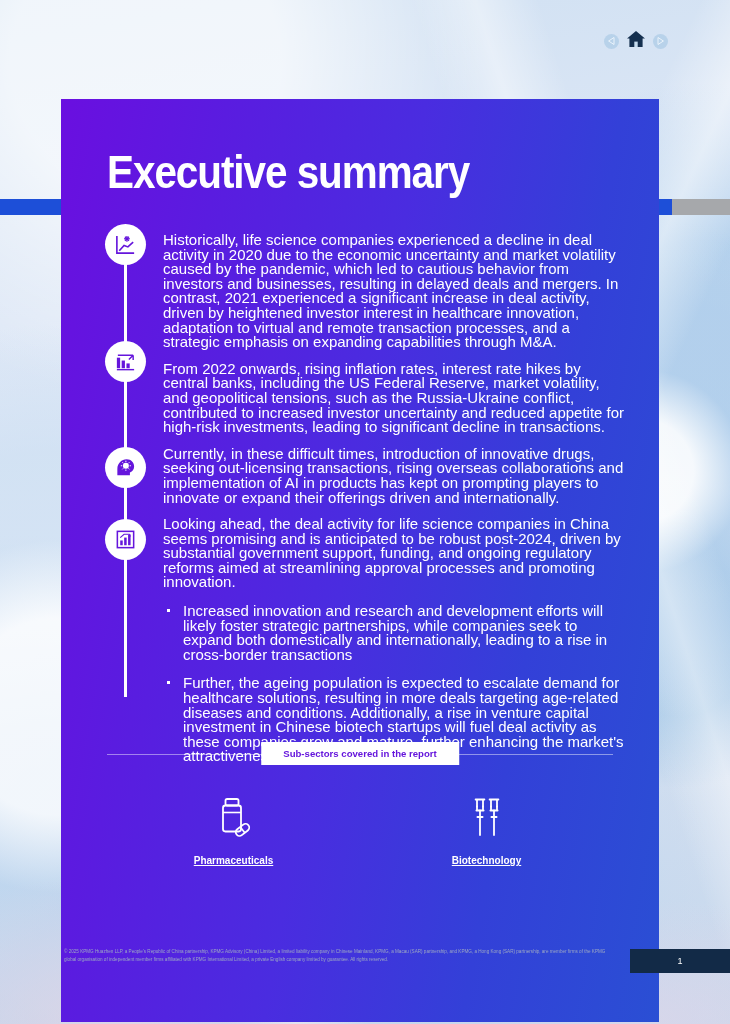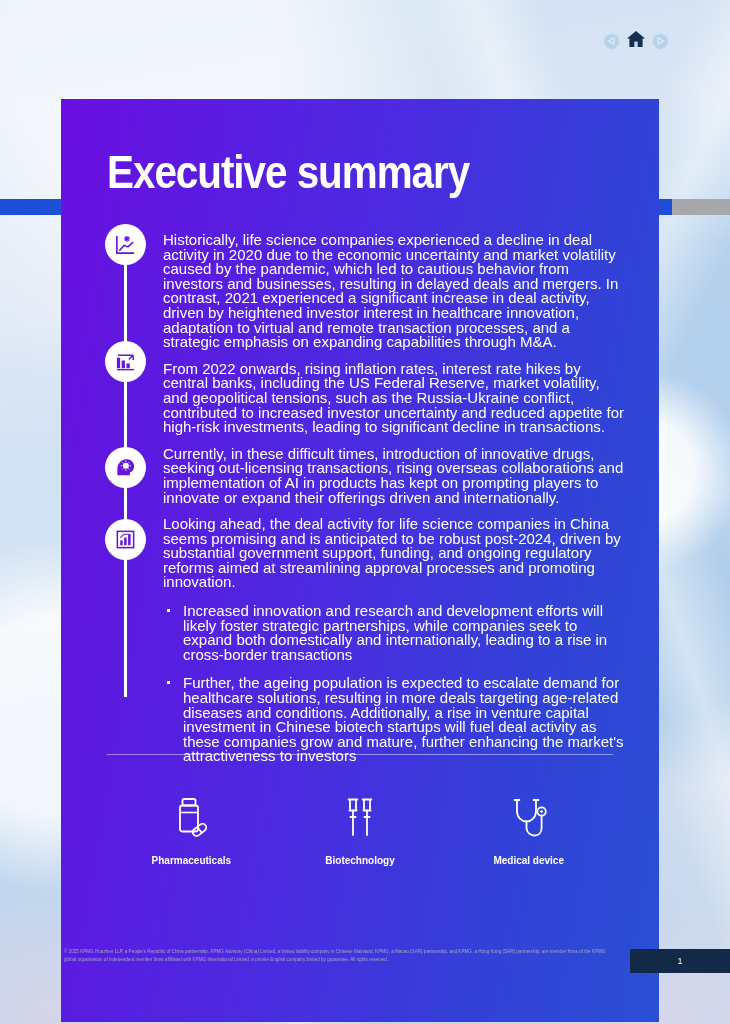--- a/index.html
+++ b/index.html
@@ -185,20 +185,21 @@
   .subsector .ss-icon {
     height: 50px;
     display: flex; align-items: flex-end; justify-content: center;
   }
   .subsector .ss-icon svg { display: block; }
   .subsector .ss-label {
     margin-top: 14px;
     color: #ffffff;
     font-size: 10px;
     font-weight: bold;
+    text-decoration: underline;
   }
 
   
   #footer {
     position: absolute;
     left: 64px; top: 948px;
     width: 548px;
     color: #9ba6c4;
     font-size: 4.6px;
     line-height: 7.6px;
@@ -321,20 +322,21 @@
     <p>From 2022 onwards, rising inflation rates, interest rate hikes by central banks, including the US Federal Reserve, market volatility, and geopolitical tensions, such as the Russia-Ukraine conflict, contributed to increased investor uncertainty and reduced appetite for high-risk investments, leading to significant decline in transactions.</p>
     <p>Currently, in these difficult times, introduction of innovative drugs, seeking out-licensing transactions, rising overseas collaborations and implementation of AI in products has kept on prompting players to innovate or expand their offerings driven and internationally.</p>
     <p>Looking ahead, the deal activity for life science companies in China seems promising and is anticipated to be robust post-2024, driven by substantial government support, funding, and ongoing regulatory reforms aimed at streamlining approval processes and promoting innovation.</p>
     <ul>
       <li>Increased innovation and research and development efforts will likely foster strategic partnerships, while companies seek to expand both domestically and internationally, leading to a rise in cross-border transactions</li>
       <li>Further, the ageing population is expected to escalate demand for healthcare solutions, resulting in more deals targeting age-related diseases and conditions. Additionally, a rise in venture capital investment in Chinese biotech startups will fuel deal activity as these companies grow and mature, further enhancing the market's attractiveness to investors</li>
     </ul>
   </div>
 
   <div id="divider"></div>
+  <div id="subsector-banner">Sub-sectors covered in the report</div>
 
   <div id="subsectors">
 
     <div class="subsector">
       <div class="ss-icon">
         <svg width="34" height="44" viewBox="0 0 34 44">
           <rect x="8.5" y="2" width="13" height="6.5" rx="1.6" fill="none" stroke="#ffffff" stroke-width="1.8"></rect>
           <rect x="6" y="8.5" width="18" height="26" rx="2.4" fill="none" stroke="#ffffff" stroke-width="1.8"></rect>
           <line x1="6" y1="15.5" x2="24" y2="15.5" stroke="#ffffff" stroke-width="1.6"></line>
           <g transform="rotate(-38 25 33)">
@@ -359,33 +361,18 @@
             <path d="M7 2.5 L7 9.5 M13 2.5 L13 9.5 M5.6 2.5 L14.4 2.5"></path>
             <path d="M7 9.5 L7 13.5 M13 9.5 L13 13.5 M6.4 13.5 L13.6 13.5"></path>
             <path d="M10 13.5 L10 38"></path>
             <path d="M7.4 20 L12.6 20"></path>
           </g>
         </svg>
       </div>
       <div class="ss-label">Biotechnology</div>
     </div>
 
-    <div class="subsector">
-      <div class="ss-icon">
-        <svg width="38" height="44" viewBox="0 0 38 44">
-          <g fill="none" stroke="#ffffff" stroke-width="1.8" stroke-linecap="round">
-            <path d="M7 3 L7 14 C7 20.5 11.5 24.5 16.5 24.5 C21.5 24.5 26 20.5 26 14 L26 3"></path>
-            <path d="M4.6 3 L9.4 3"></path>
-            <path d="M23.6 3 L28.4 3"></path>
-            <path d="M16.5 24.5 L16.5 31 C16.5 35.4 20.4 38.5 24.6 38.5 C28.8 38.5 31.6 35.4 31.6 31 L31.6 18.5"></path>
-          </g>
-          <circle cx="31.6" cy="14.6" r="4.2" fill="none" stroke="#ffffff" stroke-width="1.8"></circle>
-          <circle cx="31.6" cy="14.6" r="1.4" fill="#ffffff"></circle>
-        </svg>
-      </div>
-      <div class="ss-label">Medical device</div>
-    </div>
 
   </div>
 </div>
 
 <div id="footer">© 2025 KPMG Huazhen LLP, a People's Republic of China partnership, KPMG Advisory (China) Limited, a limited liability company in Chinese Mainland, KPMG, a Macau (SAR) partnership, and KPMG, a Hong Kong (SAR) partnership, are member firms of the KPMG global organisation of independent member firms affiliated with KPMG International Limited, a private English company limited by guarantee. All rights reserved.</div>
 <div id="pagebox">1</div>
 
 </body></html>

